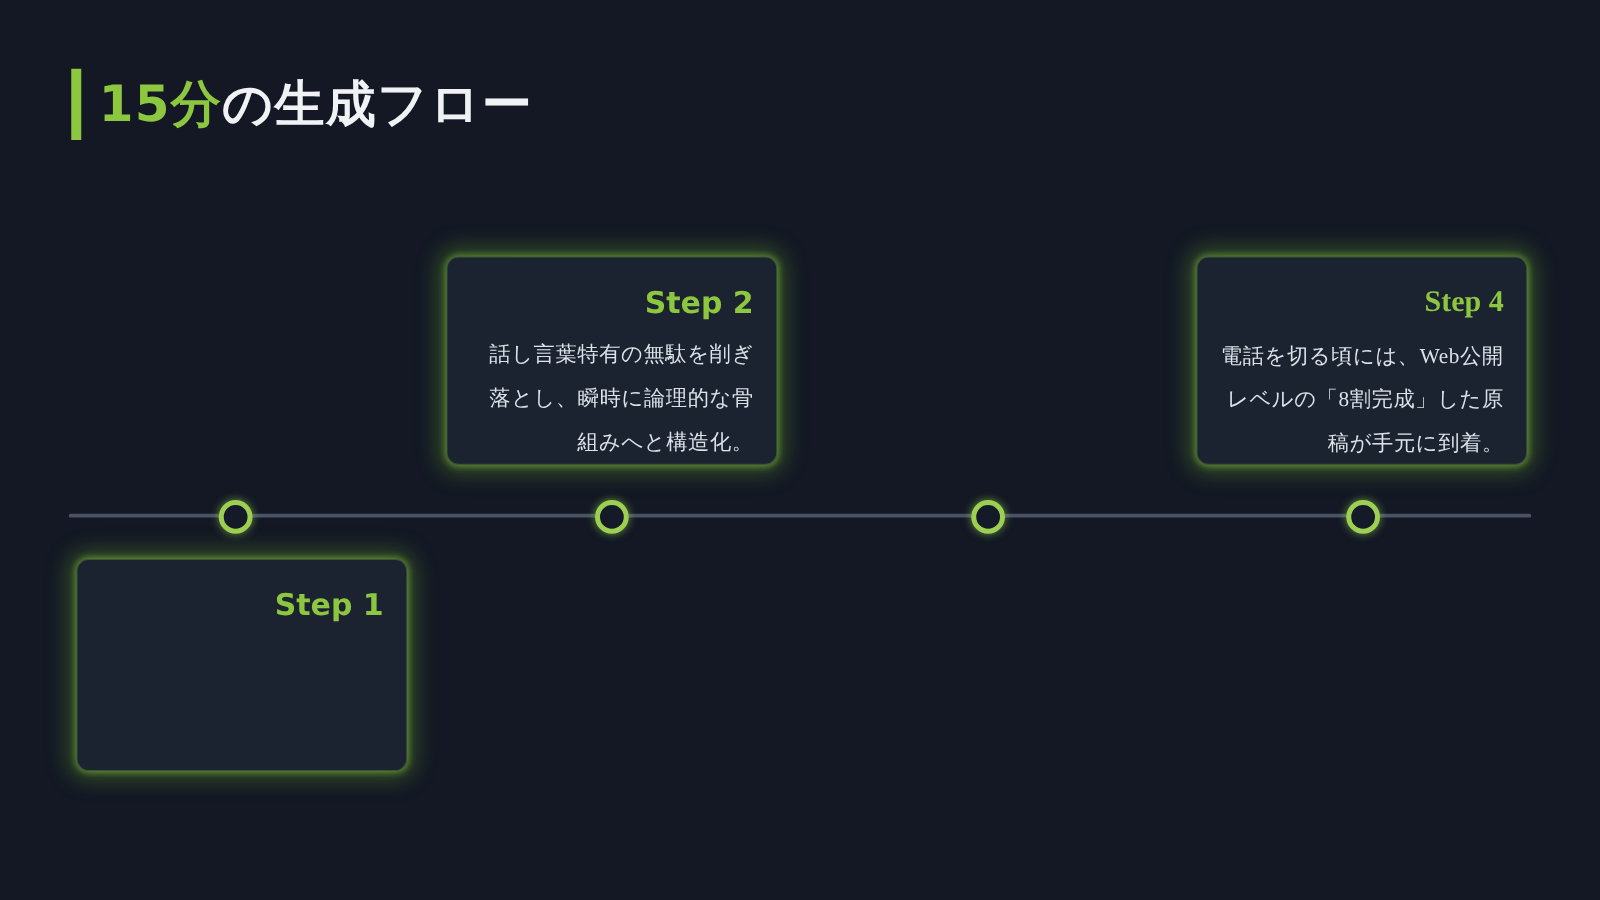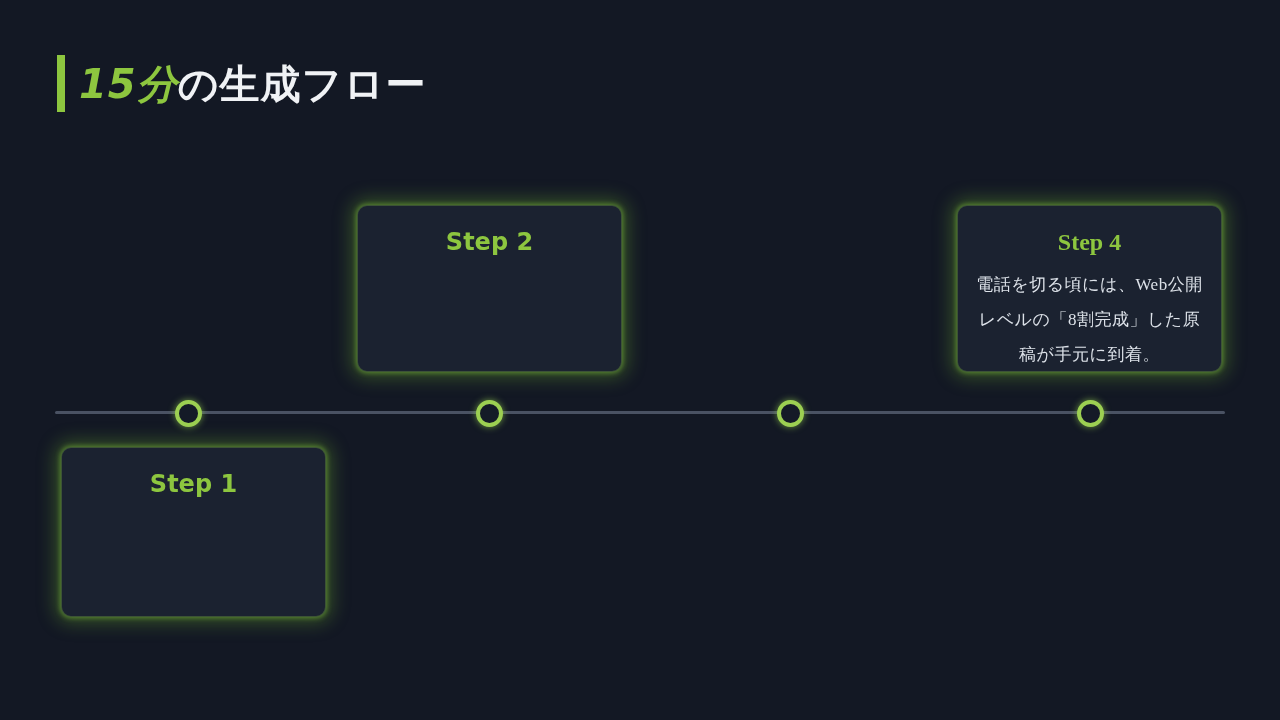--- a/index.html
+++ b/index.html
@@ -33,21 +33,20 @@
   .title-text {
     font-size: 40px;
     font-weight: bold;
     letter-spacing: 1px;
     color: #f0f2f5;
     line-height: 1.1;
     white-space: nowrap;
   }
   .title-text .hl {
     color: #8dc63f;
-    font-style: italic;
   }
 
   
   .timeline-line {
     position: absolute;
     left: 55px;
     top: 411px;
     width: 1170px;
     height: 3px;
     background: #4a5263;
@@ -73,21 +72,21 @@
   .step-card {
     position: absolute;
     width: 265px;
     box-sizing: border-box;
     background: #1b2230;
     border: 1px solid rgba(140, 200, 70, 0.30);
     border-radius: 10px;
     box-shadow:
       0 0 5px 1px rgba(128, 194, 56, 0.55),
       0 0 18px 6px rgba(115, 180, 45, 0.35);
-    text-align: center;
+    text-align: right;
     padding: 22px 18px 18px 18px;
   }
   .card-above { top: 205px; height: 167px; }
   .card-below { top: 447px; height: 170px; }
   .card-1 { left: 61px;  }
   .card-2 { left: 357px; }
   .card-3 { left: 657px; }
   .card-4 { left: 957px; font-family: Liberation Serif, serif; }
 
   .step-label {
@@ -122,20 +121,21 @@
   <div class="timeline-node node-2"></div>
   <div class="timeline-node node-3"></div>
   <div class="timeline-node node-4"></div>
 
   <div class="step-card card-1 card-below">
     <div class="step-label">Step 1</div>
   </div>
 
   <div class="step-card card-2 card-above">
     <div class="step-label">Step 2</div>
+    <div class="step-desc">話し言葉特有の無駄を削ぎ落とし、瞬時に論理的な骨組みへと構造化。</div>
   </div>
 
 
   <div class="step-card card-4 card-above">
     <div class="step-label">Step 4</div>
     <div class="step-desc">電話を切る頃には、Web公開レベルの「8割完成」した原稿が手元に到着。</div>
   </div>
 
 </div>
 

